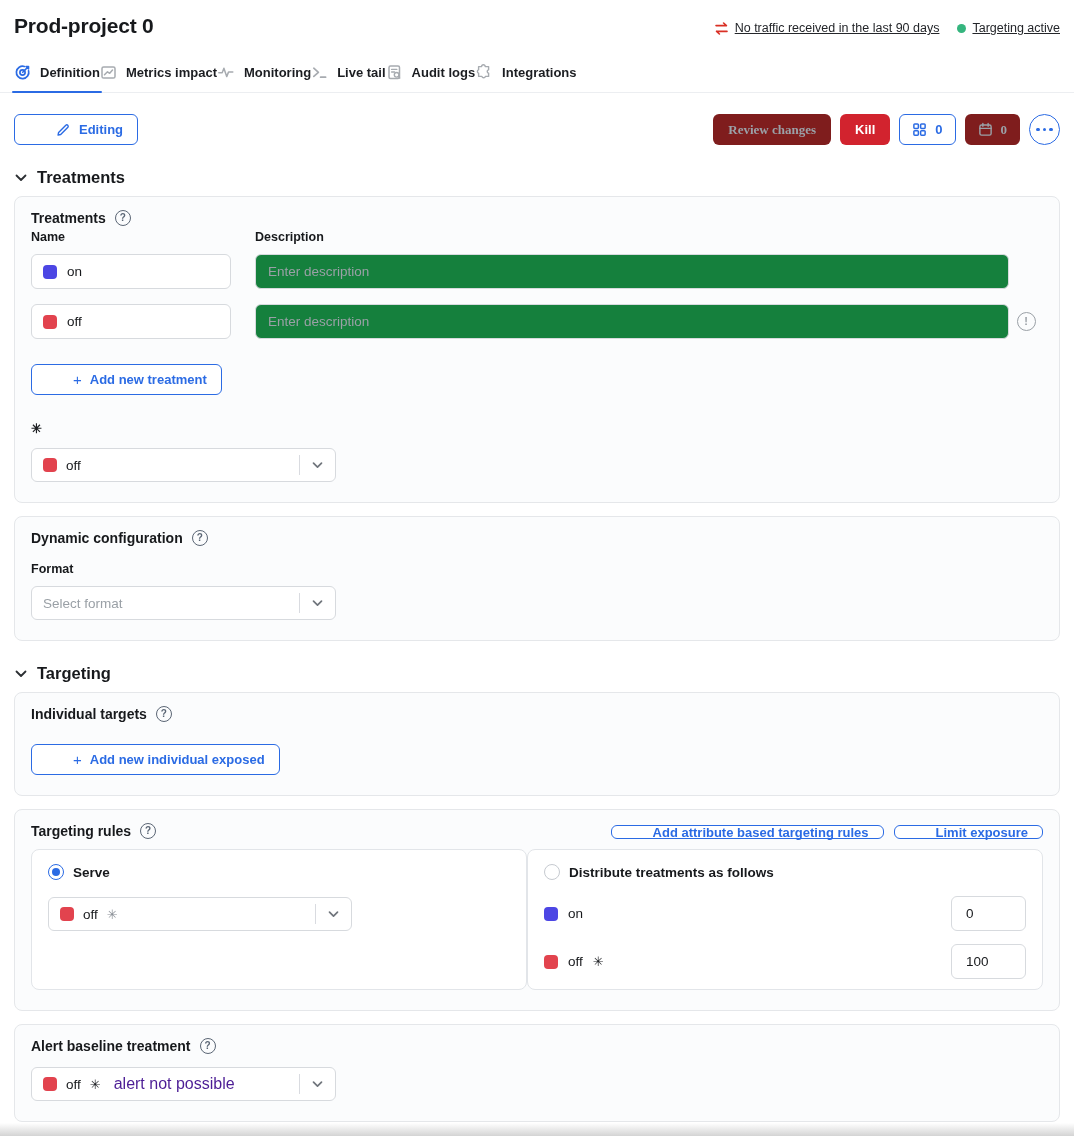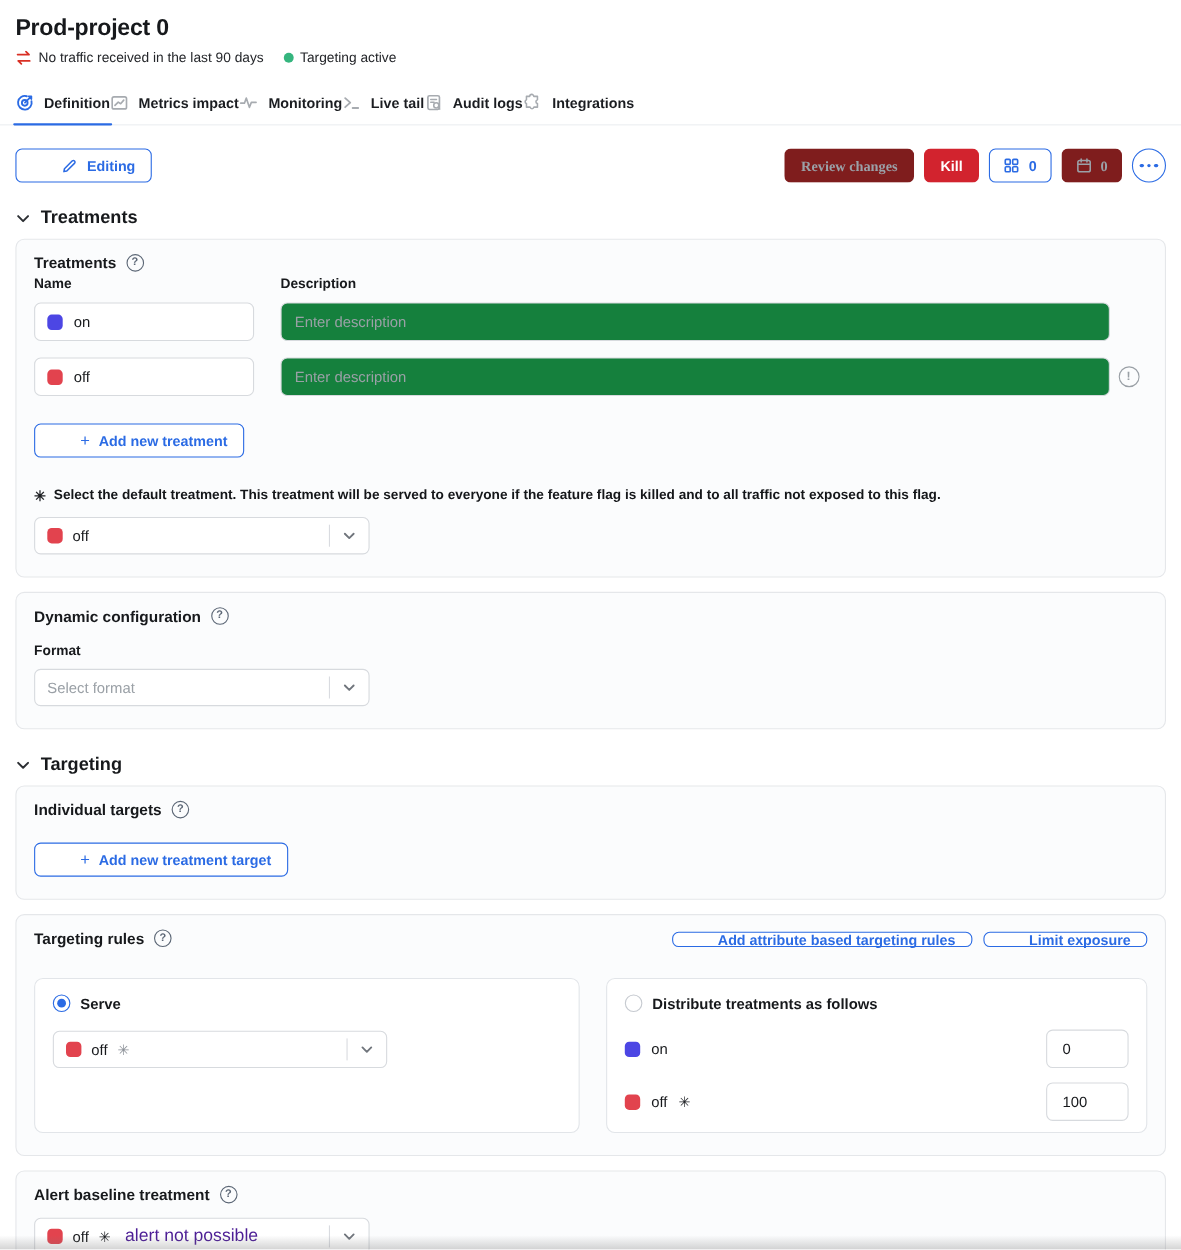--- a/index.html
+++ b/index.html
@@ -3,23 +3,23 @@
 <meta charset="utf-8">
 <style>
   * { margin:0; padding:0; box-sizing:border-box; }
   html,body { background:#fff; }
   body {
     width:1074px; height:1136px; overflow:hidden; position:relative;
     font-family:"Liberation Sans", sans-serif; color:#17191c;
     -webkit-font-smoothing:antialiased;
   }
   
-  .topbar { display:flex; justify-content:space-between; align-items:flex-start; padding:14px 14px 0;flex-direction:column; }
+  .topbar { display:flex; justify-content:space-between; align-items:flex-start; padding:14px 14px 0; }
   .page-title { font-size:21px; font-weight:700; letter-spacing:-.2px; }
-  .status-group { display:flex; align-items:center; gap:18px; margin-top:7px; font-size:12.5px; color:#24262a; }
+  .status-group { display:flex; align-items:center; gap:18px; margin-top:7px; font-size:12.5px; color:#24262a;text-decoration:underline; }
   .status-item { display:flex; align-items:center; gap:6px; }
   .green-dot { width:9px; height:9px; border-radius:50%; background:#35b57e; }
   
   .tabs { display:flex; padding:0 14px; margin-top:25px; border-bottom:1px solid #eceef1; }
   .tab { display:flex; align-items:center; gap:9px; padding-bottom:11px; font-size:13px; font-weight:700; color:#1b1d21; position:relative; cursor:pointer; }
   .tab.active::after { content:''; position:absolute; left:-2px; right:-2px; bottom:-1px; height:2.5px; background:#2b6be4; border-radius:2px; }
   .tab svg { flex:0 0 auto; }
   
   .toolbar { display:flex; justify-content:space-between; align-items:center; padding:0 14px; margin-top:21px; }
   .btn { display:inline-flex; align-items:center; justify-content:center; gap:8px; height:31px; padding:0 14px; border-radius:6px; font-size:13px; font-weight:700; border:1px solid transparent; cursor:pointer; background:#fff; font-family:inherit; }
@@ -54,21 +54,21 @@
   .dd-body { flex:1; display:flex; align-items:center; gap:9px; padding:0 11px; font-size:13.5px; min-width:0; }
   .dd-divider { width:1px; height:20px; background:#d9dbe0; }
   .dd-caret { width:35px; display:flex; align-items:center; justify-content:center; }
   .placeholder { color:#9aa0a6; }
   .hint-text { color:#4c1d95; font-size:16px; margin-left:4px; white-space:nowrap; overflow:hidden; }
   .field-label { font-size:12.5px; font-weight:700; margin-top:16px; margin-bottom:10px; }
   
   .tr-head { display:flex; align-items:flex-end; justify-content:space-between; }
   .tr-head-right { display:flex; gap:10px; }
   .btn-sm { height:14px; font-size:13px; }
-  .rule-row { display:flex; gap:24px; margin-top:28px; }
+  .rule-row { display:flex; margin-top:10px; }
   .inner-card { background:#fff; border:1px solid #e2e5e9; border-radius:8px; padding:14px 16px; height:141px; }
   .inner-left { width:496px; flex:0 0 auto; }
   .inner-right { flex:1; }
   .radio-row { display:flex; align-items:center; gap:9px; font-size:13.5px; font-weight:700; cursor:pointer; }
   .radio { width:16px; height:16px; border-radius:50%; border:1.5px solid #c6cad0; background:#fff; position:relative; flex:0 0 auto; }
   .radio.checked { border-color:#2b6be4; }
   .radio.checked::after { content:''; position:absolute; inset:2.8px; border-radius:50%; background:#2b6be4; }
   .dist-row { display:flex; align-items:center; justify-content:space-between; margin-top:13px; }
   .dist-left { display:flex; align-items:center; gap:10px; font-size:13.5px; }
   .pct-input { width:75px; height:35px; border:1px solid #d7dade; border-radius:6px; font-size:13.5px; padding:0 0 0 14px; color:#17191c; font-family:inherit; outline:none; background:#fff; }
@@ -218,21 +218,20 @@
       </span>
   </div>
 
   <button class="btn btn-outline" style="margin-top:10px;">
     <span style="font-size:15px; font-weight:400;">+</span>
     <span>Add new treatment</span>
   </button>
 
   <div class="default-note">
     <span class="star">✳</span>
-    <span>Select the default treatment. This treatment will be served to everyone if the feature flag is killed and to all traffic not exposed to this flag.</span>
   </div>
 
   <div class="dropdown" style="margin-top:13px;">
     <div class="dd-body">
       <span class="swatch" style="background-color: rgb(226, 67, 78);"></span>
       <span>off</span>
     </div>
     <span class="dd-divider"></span>
     <span class="dd-caret">
       <svg width="13" height="13" viewBox="0 0 13 13">
@@ -268,21 +267,21 @@
   <span>Targeting</span>
 </div>
 
 <div class="card">
   <div class="card-title-row">
     <span class="card-title">Individual targets</span>
     <span class="help">?</span>
   </div>
   <button class="btn btn-outline" style="margin-top:22px;">
     <span style="font-size:15px; font-weight:400;">+</span>
-    <span>Add new treatment target</span>
+    <span>Add new individual exposed</span>
   </button>
 </div>
 
 <div class="card">
   <div class="tr-head">
     <div class="card-title-row">
       <span class="card-title">Targeting rules</span>
       <span class="help">?</span>
     </div>
     <div class="tr-head-right">

